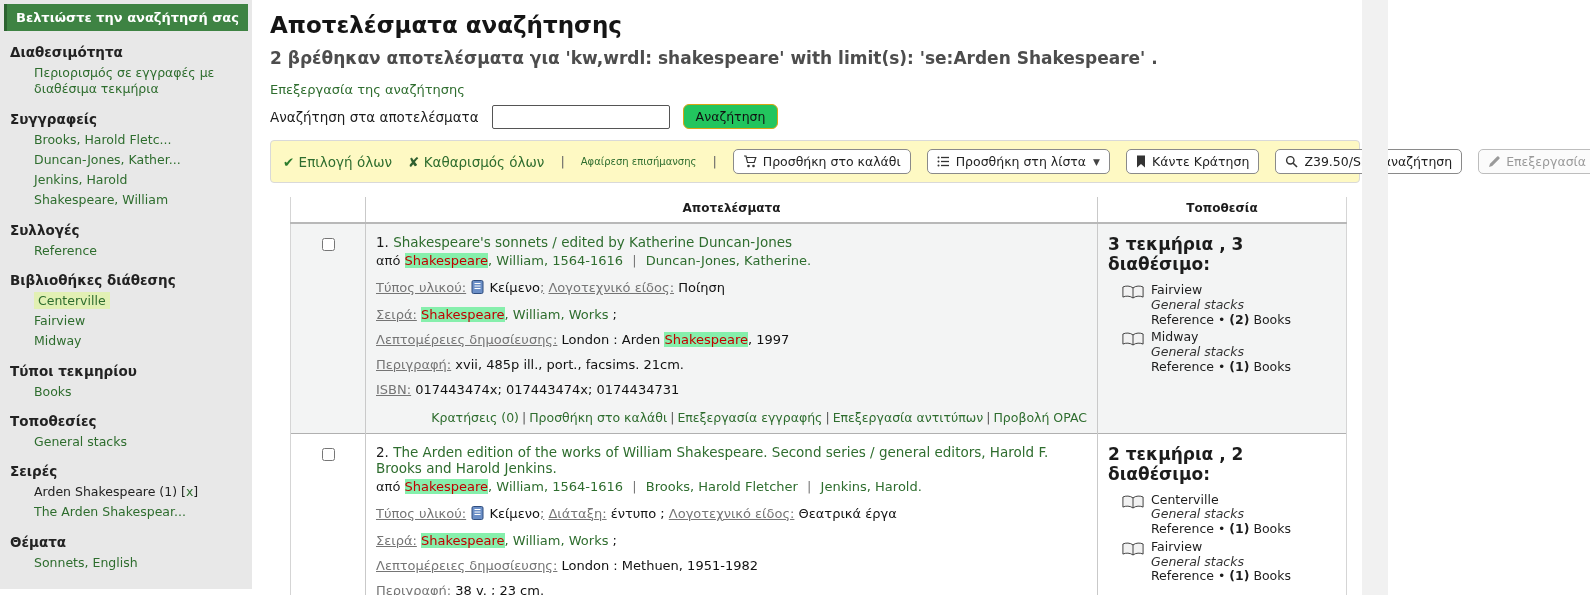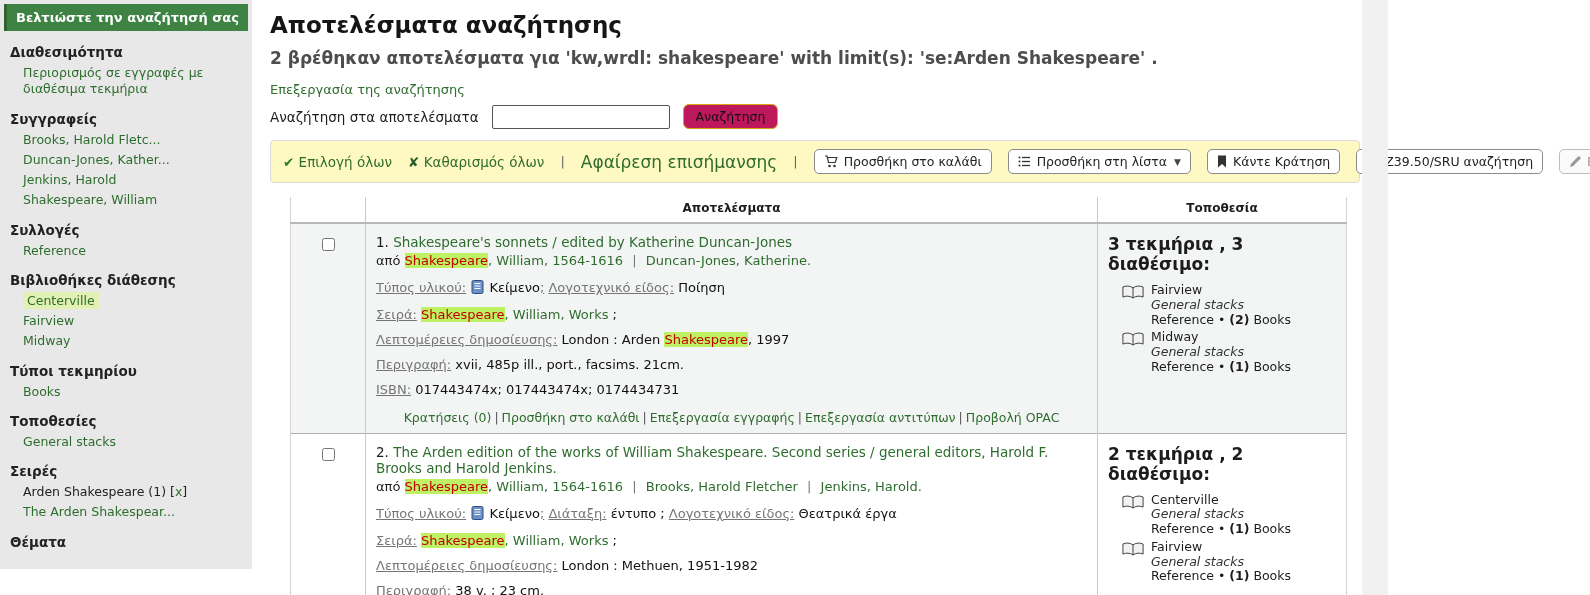--- a/index.html
+++ b/index.html
@@ -6,41 +6,41 @@
   body{width:1590px;height:595px;overflow:hidden;background:#ffffff;
        font-family:"DejaVu Sans","Liberation Sans",sans-serif;color:#1c1c1c;}
   .page{position:relative;width:1388px;height:595px;}
   .right-gutter{position:absolute;top:0;right:0;width:26px;height:595px;background:#f1f1f1;}
 
   
   .sidebar{position:absolute;left:0;top:0;width:252px;background:#e8e8e8;padding-bottom:14px;}
   .sidebar-header{margin:4px 4px 0 4px;padding:6px 8px;background:#3e8343;border-left:3px solid #2c6330;
                   color:#ffffff;font-weight:bold;font-size:13px;text-align:center;}
   .facet-title{font-weight:bold;font-size:13.5px;margin:13px 10px 5px 10px;color:#222;}
-  .facet-list{list-style:none;margin:0;padding:0 8px 0 23px;}
+  .facet-list{list-style:none;margin:0;padding:0 8px 0 34px;}
   .facet-list li{margin:4px 0;font-size:12.5px;line-height:1.3;}
   a{text-decoration:none;cursor:pointer;}
   .green-link{color:#2e6d2e;}
   .facet-selected{background:#e2f0b4;padding:1px 4px;}
   .facet-static{color:#222;}
 
   
   .main{margin-left:252px;padding:6px 26px 0 18px;}
   h1{font-size:23px;font-weight:bold;color:#151515;margin:6px 0 10px 0;}
   .subtitle{font-size:17px;font-weight:bold;color:#4d4d4d;margin:0 0 11px 0;}
   .edit-search{display:inline-block;font-size:13px;margin:0 0 7px 0;}
   .search-row{display:flex;align-items:center;gap:13px;font-size:13.5px;margin:0 0 11px 0;}
   .search-input{width:172px;height:20px;border:1px solid #555;border-radius:2px;background:#fff;}
-  .btn-yellow{background:#be185d;border:1px solid #d9a514;border-radius:6px;padding:4px 12px;
+  .btn-yellow{background:#22c55e;border:1px solid #d9a514;border-radius:6px;padding:4px 12px;
               font-size:12.5px;color:#111;font-family:inherit;}
 
   .toolbar{display:flex;align-items:center;gap:16px;background:#fef9c3;border:1px solid #d9d9d9;
            border-radius:4px;padding:8px 12px;font-size:13px;white-space:nowrap;margin-right:2px;}
   .tb-link{font-size:13.5px;}
-  .tb-link-sm{font-size:17px;}
+  .tb-link-sm{font-size:10px;}
   .check-glyph{color:#2d7d2d;font-weight:bold;}
   .x-glyph{color:#2f5f2f;font-weight:bold;}
   .pipe{color:#666;}
   .tb-btn{display:inline-flex;align-items:center;gap:6px;background:#ffffff;border:1px solid #8a8a8a;
           border-radius:5px;padding:4px 9px;font-size:12.5px;color:#222;font-family:inherit;}
   .tb-btn.disabled{color:#9a9a9a;border-color:#bdbdbd;background:#fbfbfb;}
   .caret{font-size:9px;color:#444;margin-left:1px;}
   .tb-btn.disabled .caret{color:#9a9a9a;}
 
   
@@ -50,27 +50,27 @@
   .col-check{width:54px;border-left:1px solid #d5d5d5;}
   .col-main{border-left:1px solid #c9c9c9;}
   .col-loc{width:228px;border-left:1px solid #c9c9c9;border-right:1px solid #d5d5d5;}
   tbody tr{vertical-align:top;border-bottom:1px solid #b0b0b0;}
   tr.row-odd{background:#f3f4f4;}
   tr.row-even{background:#ffffff;}
   td{padding:8px 10px;}
   td.cell-check{text-align:center;padding-top:11px;}
   .title-line{font-size:13.5px;margin:2px 0 3px 0;}
   .authors-line{margin:0 0 12px 0;}
-  .hl{background:#bef264;color:#C00000;}
+  .hl{background:#86efac;color:#C00000;}
   .pipe2{color:#777;margin:0 5px;}
   .detail{margin:10px 0;line-height:1.15;}
   .lbl{color:#757575;text-decoration:underline;}
   .val{color:#111;}
   .doc-icon{display:inline-block;vertical-align:-2px;margin:0 1px;}
-  .actions{text-align:center;font-size:12.5px;margin-top:12px;}
+  .actions{text-align:right;font-size:12.5px;margin-top:12px;}
   .actions .pipe{margin:0 3px;color:#555;}
 
   .cell-loc .avail-summary{font-weight:bold;font-size:17px;margin:2px 0 9px 0;}
   .loc-entry{display:flex;gap:7px;margin:1px 0 3px 14px;}
   .book-icon{flex:0 0 auto;margin-top:2px;}
   .loc-text{font-size:12.5px;line-height:1.18;}
   .loc-shelf{font-style:italic;color:#333;}
   .loc-coll b{font-weight:bold;}
 </style>
 </head>
@@ -120,20 +120,23 @@
     <h5 class="facet-title">Σειρές</h5>
     <ul class="facet-list">
       <li class="facet-static">
         <span>Arden Shakespeare (1)</span>
         <span>[</span><a class="green-link">x</a><span>]</span>
       </li>
       <li><a class="green-link">The Arden Shakespear...</a></li>
     </ul>
 
     <h5 class="facet-title">Θέματα</h5>
+    <ul class="facet-list">
+      <li><a class="green-link">Sonnets, English</a></li>
+    </ul>
   </aside>
 
   <main class="main">
     <h1>Αποτελέσματα αναζήτησης</h1>
     <div class="subtitle">2 βρέθηκαν αποτελέσματα για 'kw,wrdl: shakespeare'  with limit(s): 'se:Arden Shakespeare' .</div>
     <a class="green-link edit-search">Επεξεργασία της αναζήτησης</a>
     <div class="search-row">
       <span>Αναζήτηση στα αποτελέσματα</span>
       <input type="text" class="search-input" style="">
       <button class="btn-yellow">Αναζήτηση</button>

